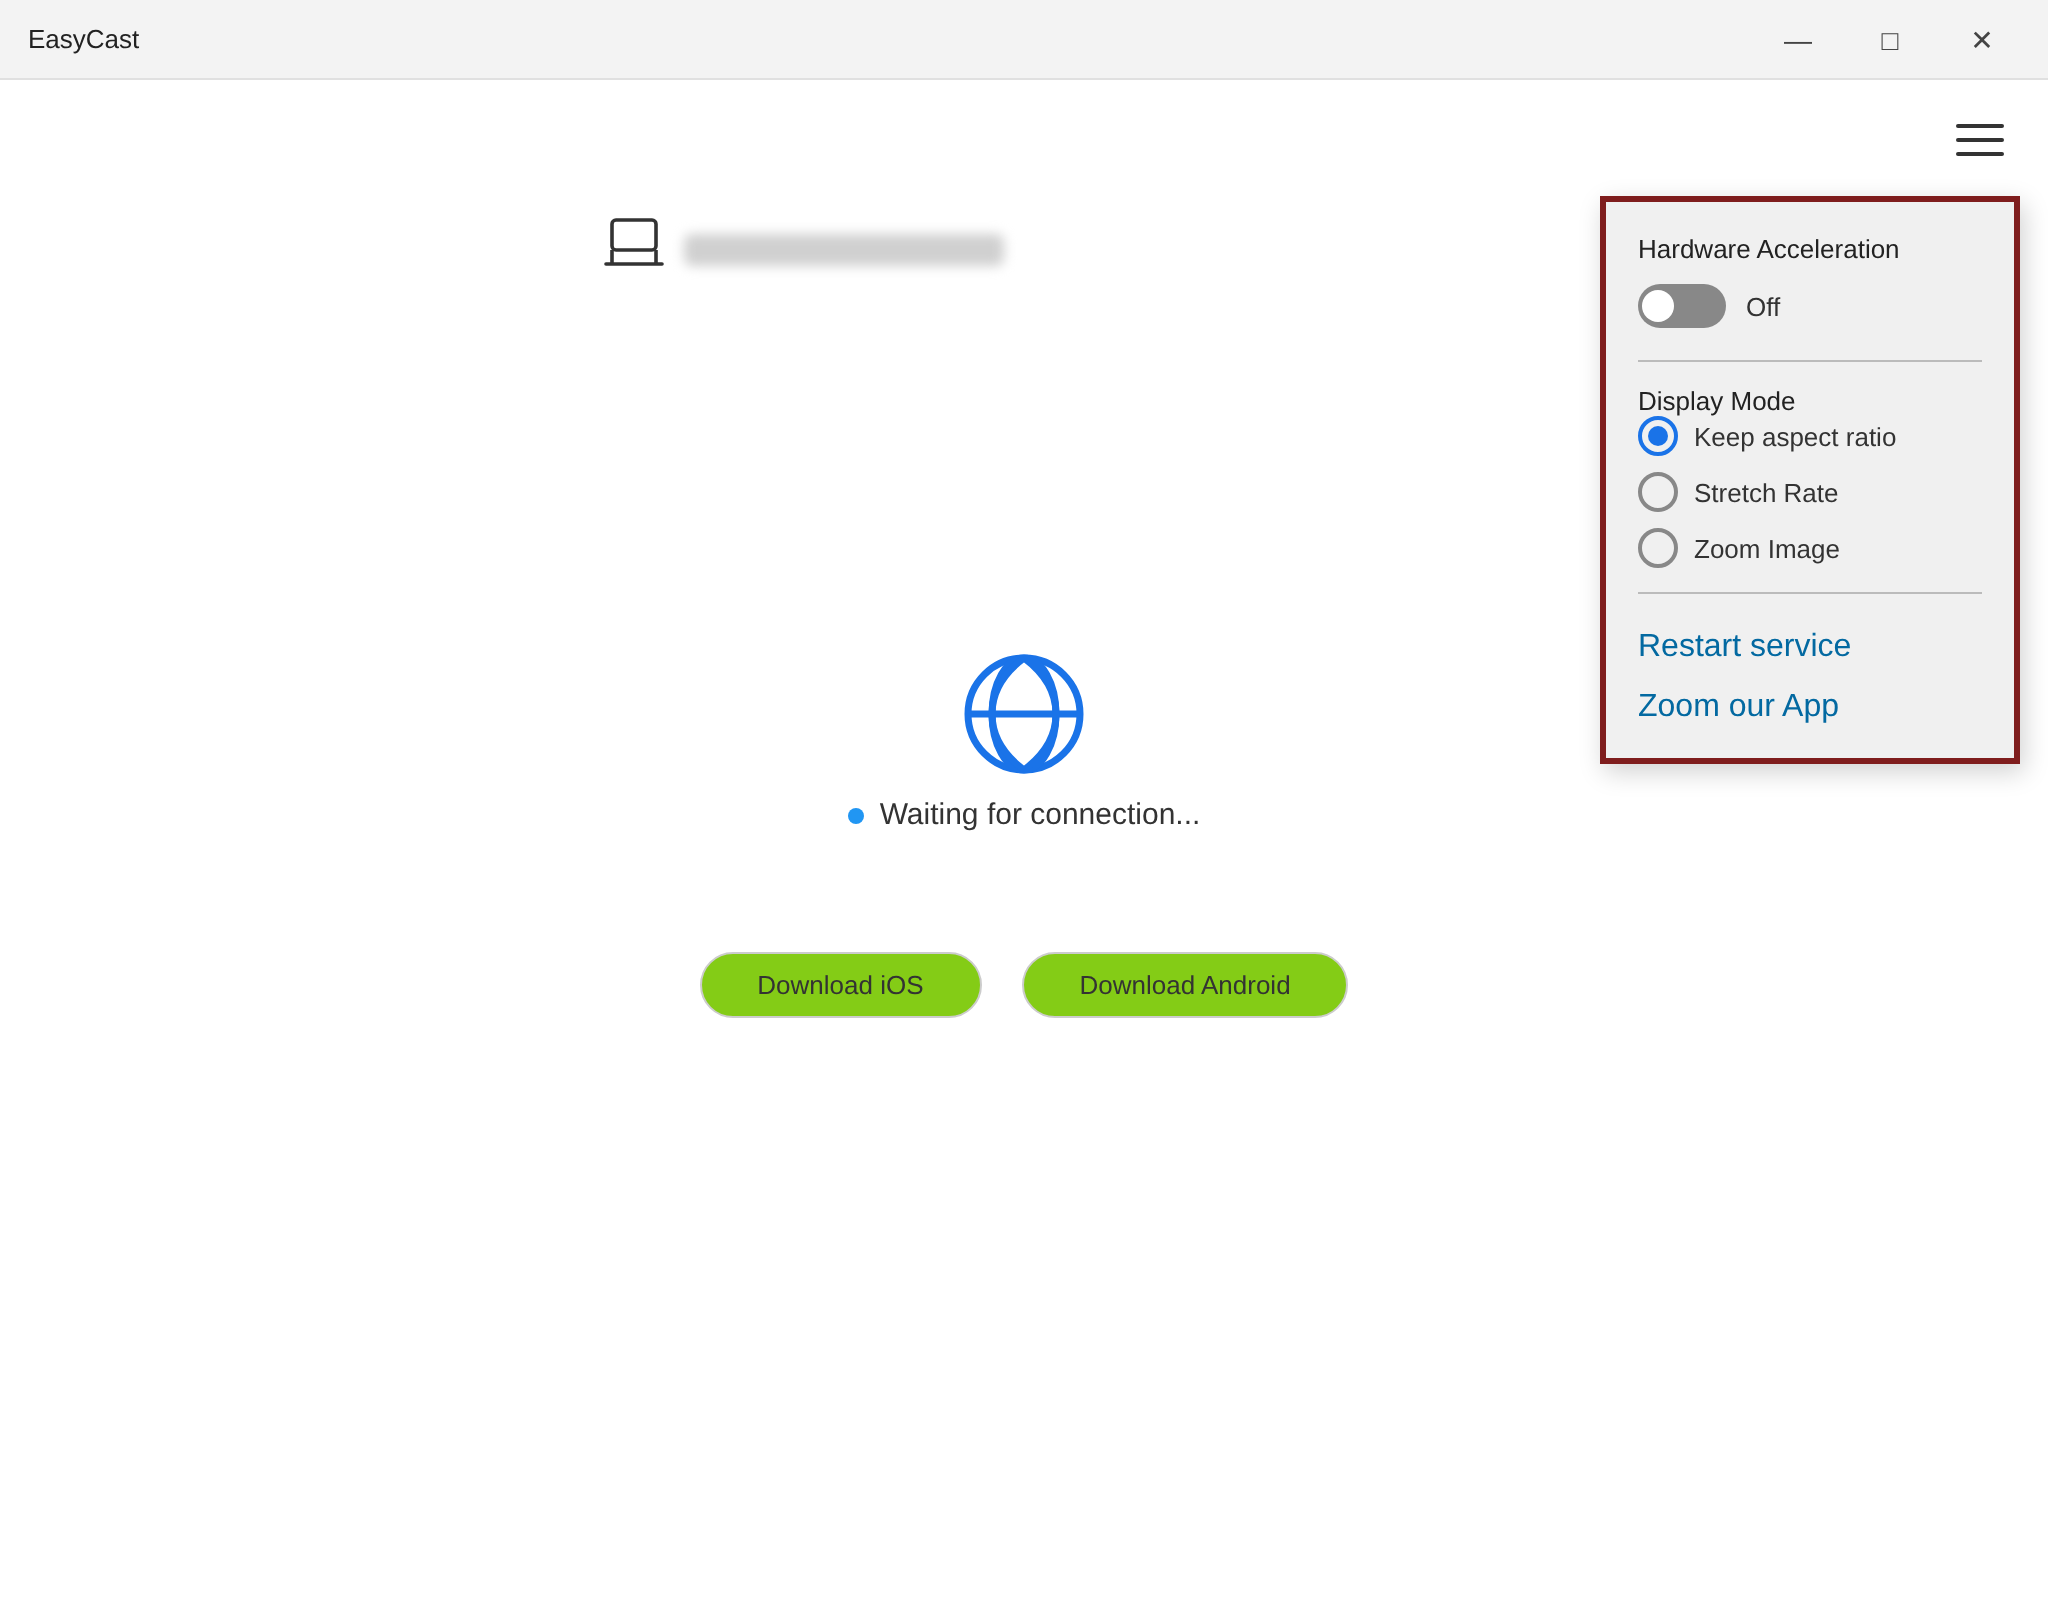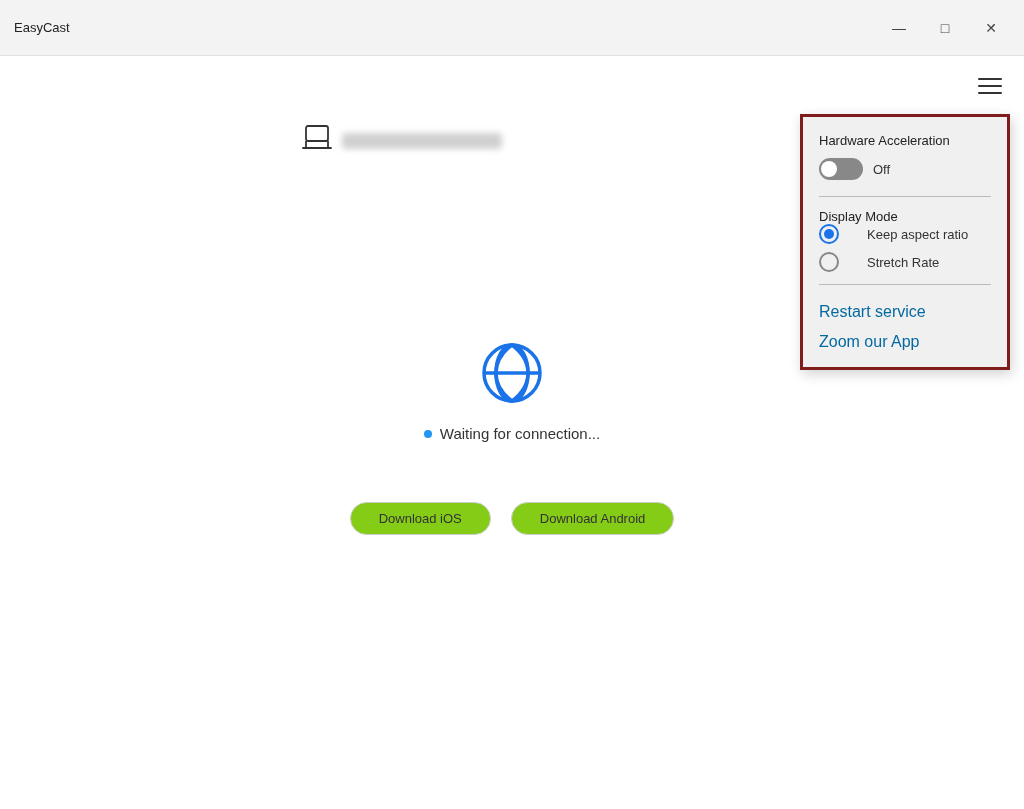--- a/index.html
+++ b/index.html
@@ -7,21 +7,21 @@
       font-family: 'Segoe UI', Arial, sans-serif;
       background: #fff;
       width: 1024px;
       height: 809px;
       overflow: hidden;
       position: relative;
     }
 
     
     .title-bar {
-      height: 56px;
+      height: 40px;
       background: #f3f3f3;
       display: flex;
       align-items: center;
       justify-content: space-between;
       padding: 0 10px 0 14px;
       border-bottom: 1px solid #e0e0e0;
     }
     .title-bar-title {
       font-size: 13px;
       color: #222;
@@ -97,21 +97,21 @@
       border-radius: 4px;
       filter: blur(3px);
     }
 
     
     .waiting-area {
       display: flex;
       flex-direction: column;
       align-items: center;
       margin-top: 180px;
-      gap: 16px;
+      gap: 6px;
     }
     .globe-svg {
       width: 72px;
       height: 72px;
     }
     .waiting-row {
       display: flex;
       align-items: center;
       gap: 8px;
     }
@@ -199,21 +199,21 @@
 
     .display-mode-label {
       font-size: 13px;
       color: #222;
       font-weight: 500;
     }
 
     .radio-option {
       display: flex;
       align-items: center;
-      gap: 28px;
+      gap: 8px;
       margin-bottom: 8px;
       cursor: pointer;
     }
     .radio-circle {
       width: 20px;
       height: 20px;
       border-radius: 50%;
       border: 2px solid #888;
       display: flex;
       align-items: center;
@@ -314,20 +314,24 @@
         <div class="radio-inner"></div>
       </div>
       <span class="radio-text">Keep aspect ratio</span>
     </div>
 
     <div class="radio-option">
       <div class="radio-circle"></div>
       <span class="radio-text">Stretch Rate</span>
     </div>
 
+    <div class="radio-option">
+      <div class="radio-circle"></div>
+      <span class="radio-text">Zoom Image</span>
+    </div>
 
     <div class="menu-divider"></div>
 
     <div class="menu-action">Restart service</div>
     <div class="menu-action">Zoom our App</div>
 
   </div>
 
 </div>
 

